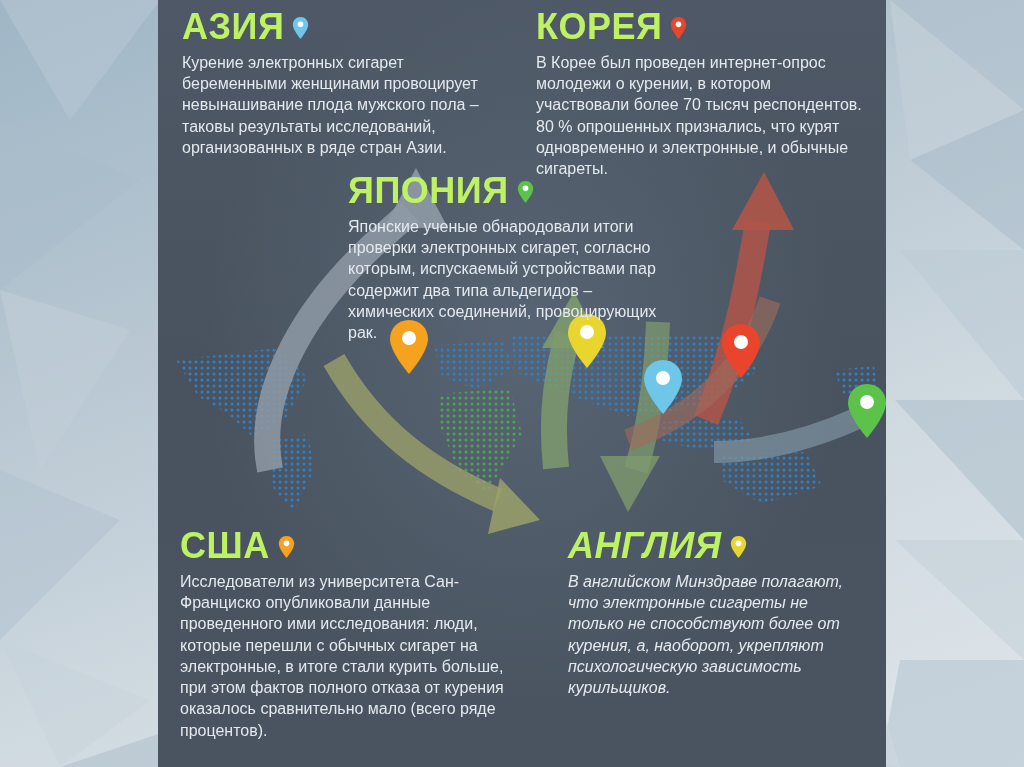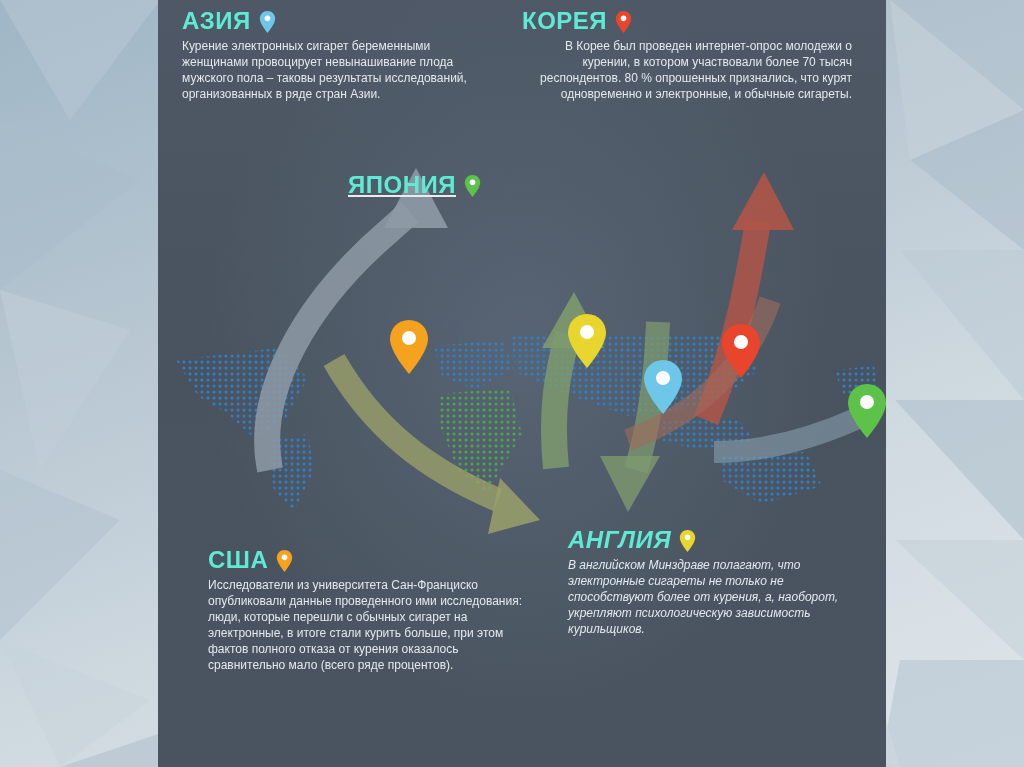--- a/index.html
+++ b/index.html
@@ -62,48 +62,48 @@
     width: 728px; height: 767px;
   }
 
   
   .block {
     position: absolute;
     color: #e9edf1;
   }
   .block h2 {
     margin: 0 0 6px 0;
-    font-size: 24px;
+    font-size: 36px;
     line-height: 1.05;
     font-weight: bold;
     letter-spacing: 0.5px;
-    color: #5eead4;
+    color: #bef264;
     display: flex;
     align-items: center;
     gap: 8px;
   }
   .block p {
     margin: 0;
-    font-size: 12px;
+    font-size: 16px;
     line-height: 1.33;
     color: #e4e9ee;
   }
   .pin {
     display: inline-block;
     width: 17px;
     height: 24px;
     position: relative;
     top: 1px;
   }
   .pin svg { display:block; }
 
   #block-asia   { left: 24px;  top: 8px;   width: 300px; }
-  #block-korea  { left: 364px; top: 8px;   width: 330px; text-align: right; }
-  #block-japan  { left: 190px; top: 172px; width: 330px; text-decoration: underline; }
-  #block-usa    { left: 22px;  top: 547px; width: 330px; margin-left: 28px; }
+  #block-korea  { left: 378px; top: 8px;   width: 330px; }
+  #block-japan  { left: 190px; top: 172px; width: 330px; }
+  #block-usa    { left: 22px;  top: 527px; width: 330px; }
   #block-england{ left: 410px; top: 527px; width: 300px; font-style: italic; }
 
   
   .marker {
     position: absolute;
     width: 42px;
     height: 58px;
   }
   .marker svg { display: block; }
 </style>
@@ -250,20 +250,21 @@
     <div class="block" id="block-japan">
       <h2>
         <span>ЯПОНИЯ</span>
         <span class="pin">
           <svg width="17" height="24" viewBox="0 0 42 58">
             <path d="M21,2 C10,2 2,10.5 2,21 C2,34 21,56 21,56 C21,56 40,34 40,21 C40,10.5 32,2 21,2 Z" fill="#5cc24a"></path>
             <circle cx="21" cy="20" r="7" fill="#ffffff"></circle>
           </svg>
         </span>
       </h2>
+      <p>Японские ученые обнародовали итоги проверки электронных сигарет, согласно которым, испускаемый устройствами пар содержит два типа альдегидов – химических соединений, провоцирующих рак.</p>
     </div>
 
     <div class="block" id="block-usa">
       <h2>
         <span>США</span>
         <span class="pin">
           <svg width="17" height="24" viewBox="0 0 42 58">
             <path d="M21,2 C10,2 2,10.5 2,21 C2,34 21,56 21,56 C21,56 40,34 40,21 C40,10.5 32,2 21,2 Z" fill="#f5a21e"></path>
             <circle cx="21" cy="20" r="7" fill="#ffffff"></circle>
           </svg>

